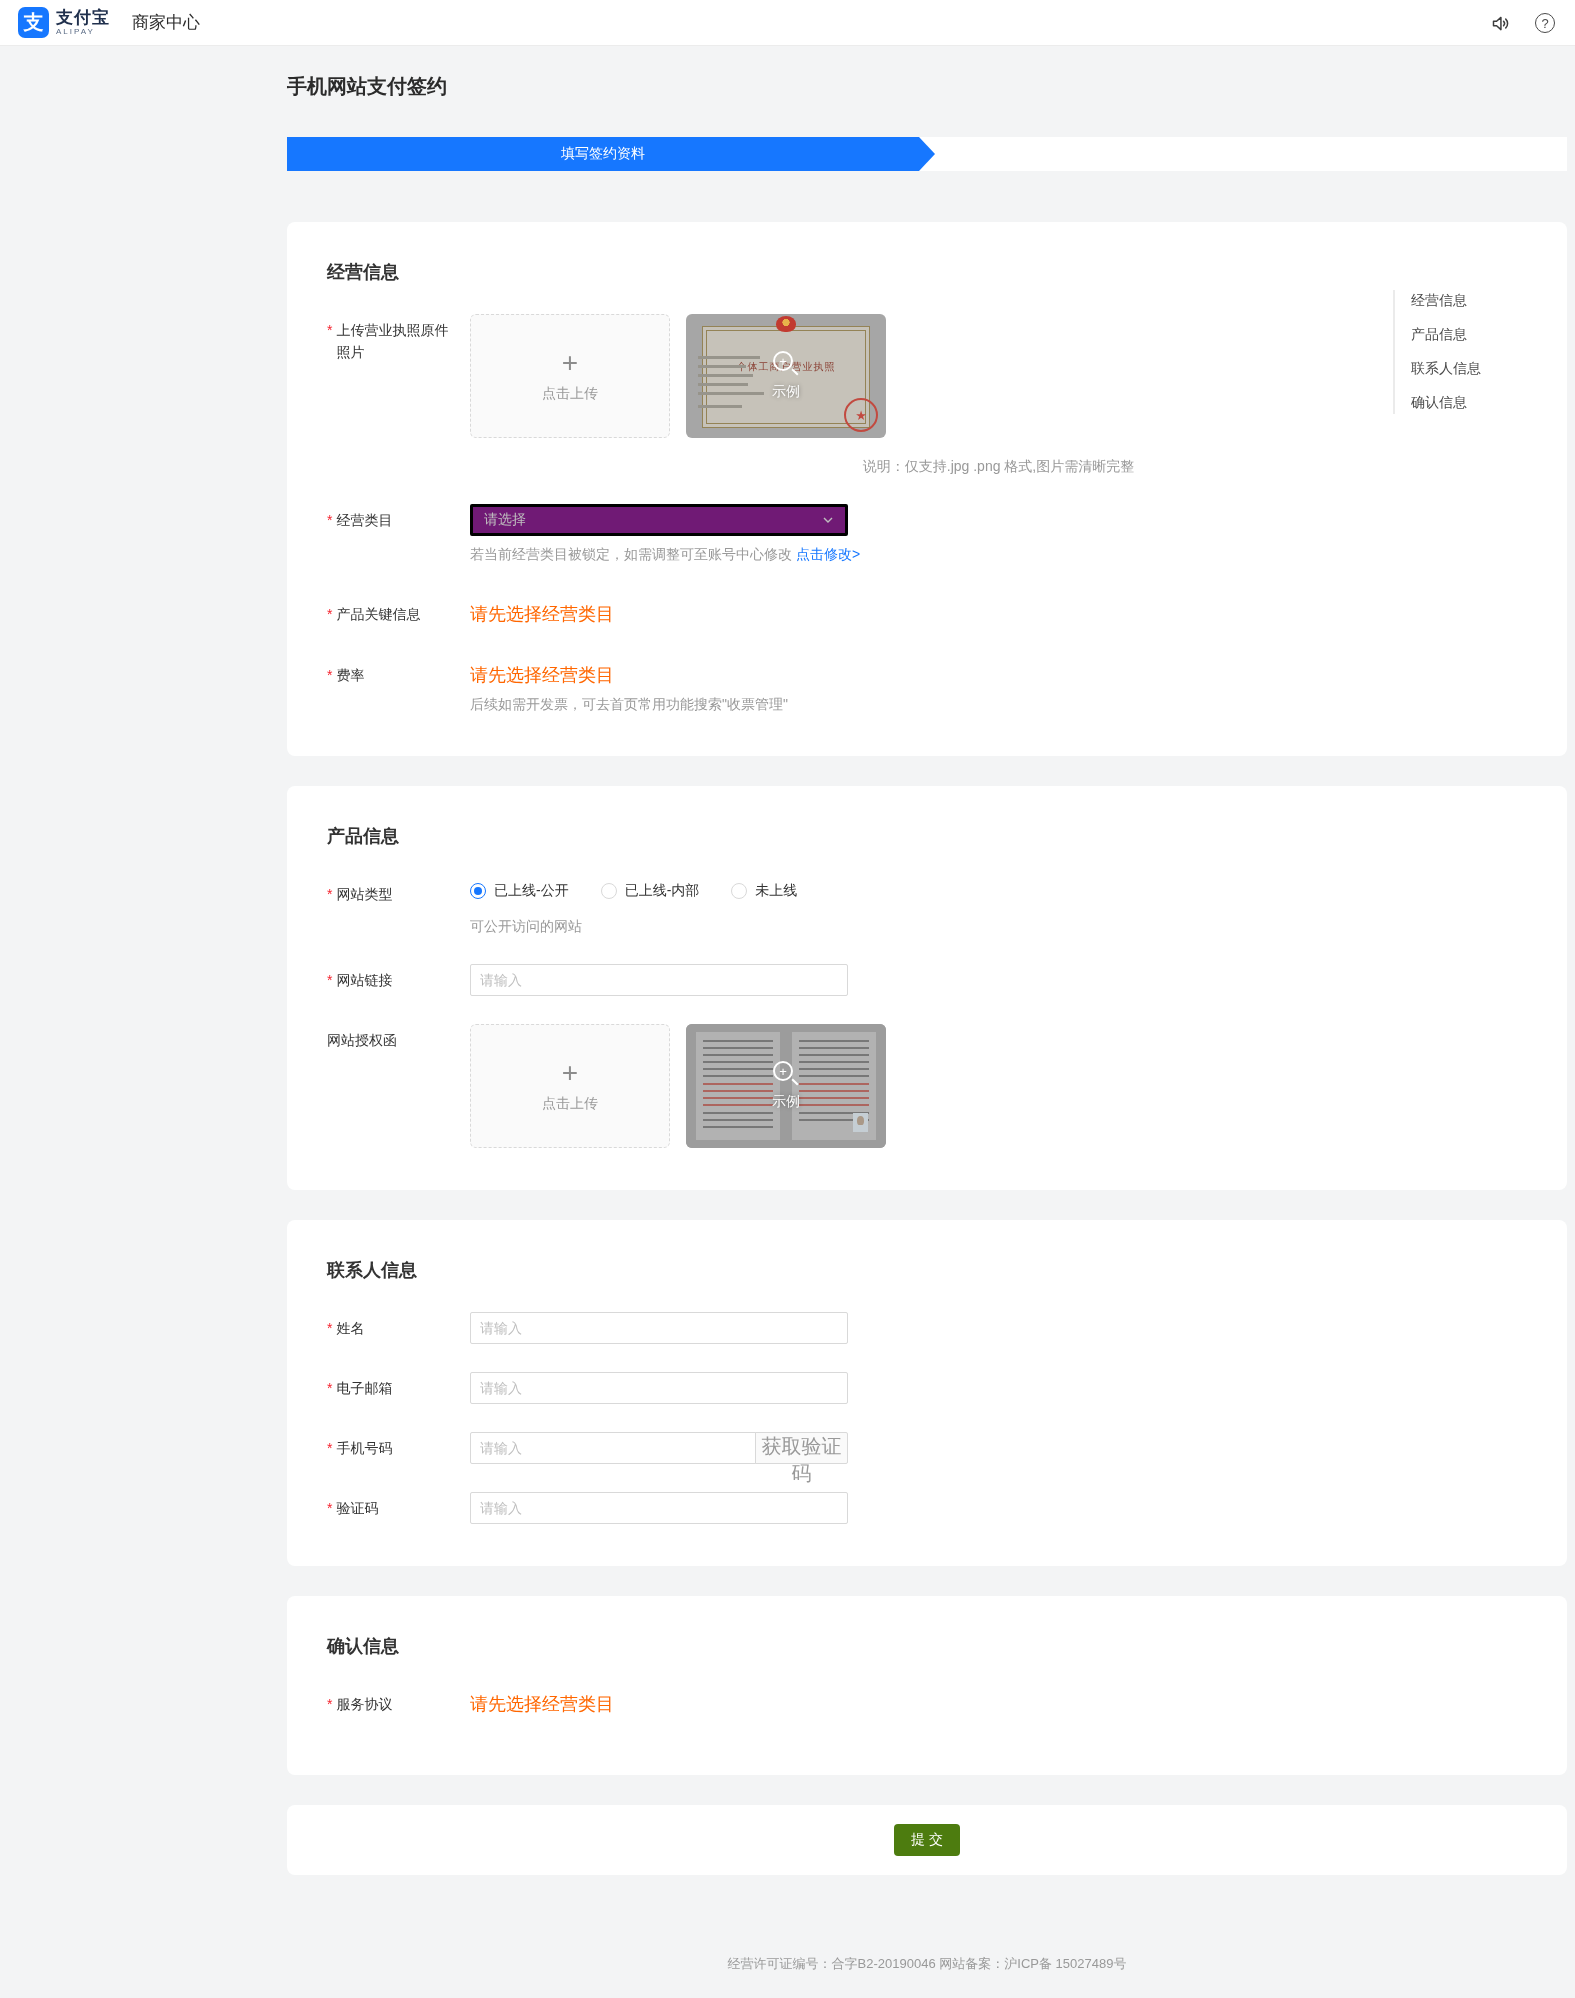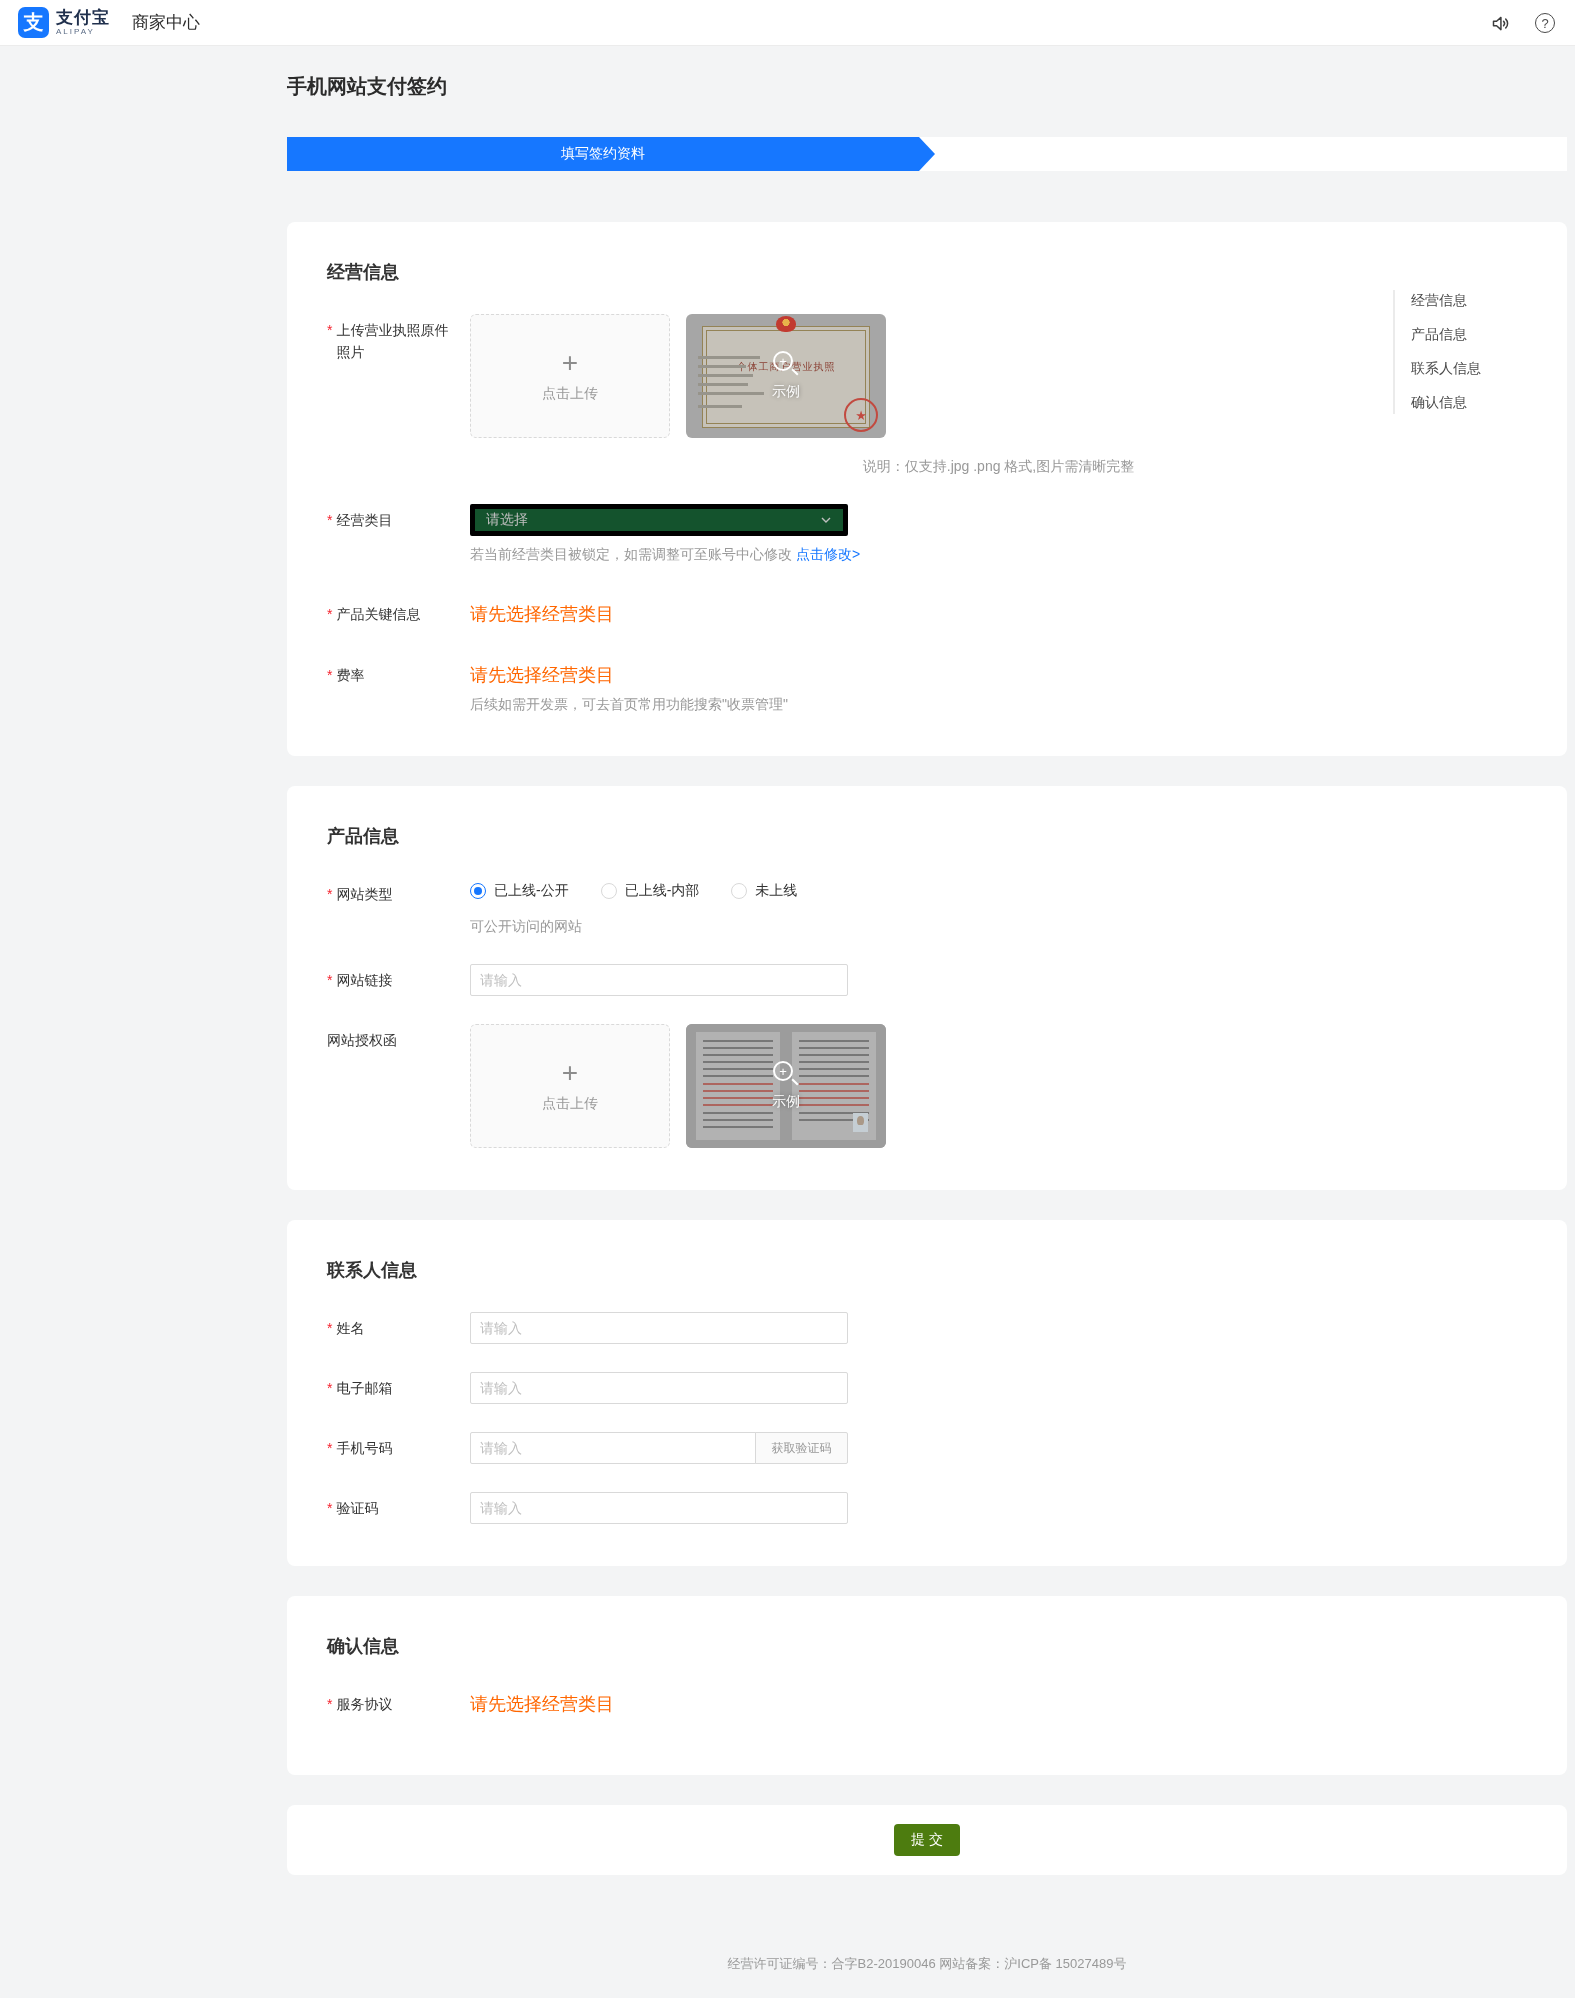--- a/index.html
+++ b/index.html
@@ -78,30 +78,30 @@
   .link { color:#1677ff; cursor:pointer; text-decoration:none; }
   .orange { color:#ff6600; font-size:18px; line-height:22px; padding-top:5px; }
   
   .text-input {
     width:378px; height:32px; border:1px solid #d9d9d9; border-radius:2px;
     padding:0 9px; font-size:14px; color:#333; background:#fff; outline:none;
     font-family:inherit;
   }
   .text-input::placeholder { color:#bfbfbf; }
   .select-box {
-    width:378px; height:32px; border:5px solid #000000; border-radius:2px;
+    width:378px; height:32px; border:3px solid #000000; border-radius:2px;
     padding:0 11px; display:flex; align-items:center; justify-content:space-between;
-    background:#14532d; cursor:pointer;font-family:Liberation Mono, monospace;
+    background:#701a75; cursor:pointer;font-family:Liberation Mono, monospace;
   }
   .select-placeholder { color:#bfbfbf; }
   .phone-group { display:flex; width:378px; }
   .phone-group .text-input { width:286px; border-radius:2px 0 0 2px; }
   .code-btn {
     width:93px; height:32px; margin-left:-1px; border:1px solid #d9d9d9;
-    background:#fafafa; color:#999; font-size:12px; cursor:pointer;
+    background:#fafafa; color:#999; font-size:20px; cursor:pointer;
     border-radius:0 2px 2px 0; font-family:inherit;
   }
   
   .upload-wrap { display:flex; gap:16px; }
   .upload-box {
     width:200px; height:124px; border:1px dashed #d9d9d9; border-radius:6px;
     background:#fafafa; cursor:pointer;
     display:flex; flex-direction:column; align-items:center; justify-content:center;
   }
   .plus-glyph { font-size:28px; font-weight:300; color:#8c8c8c; line-height:1; }

